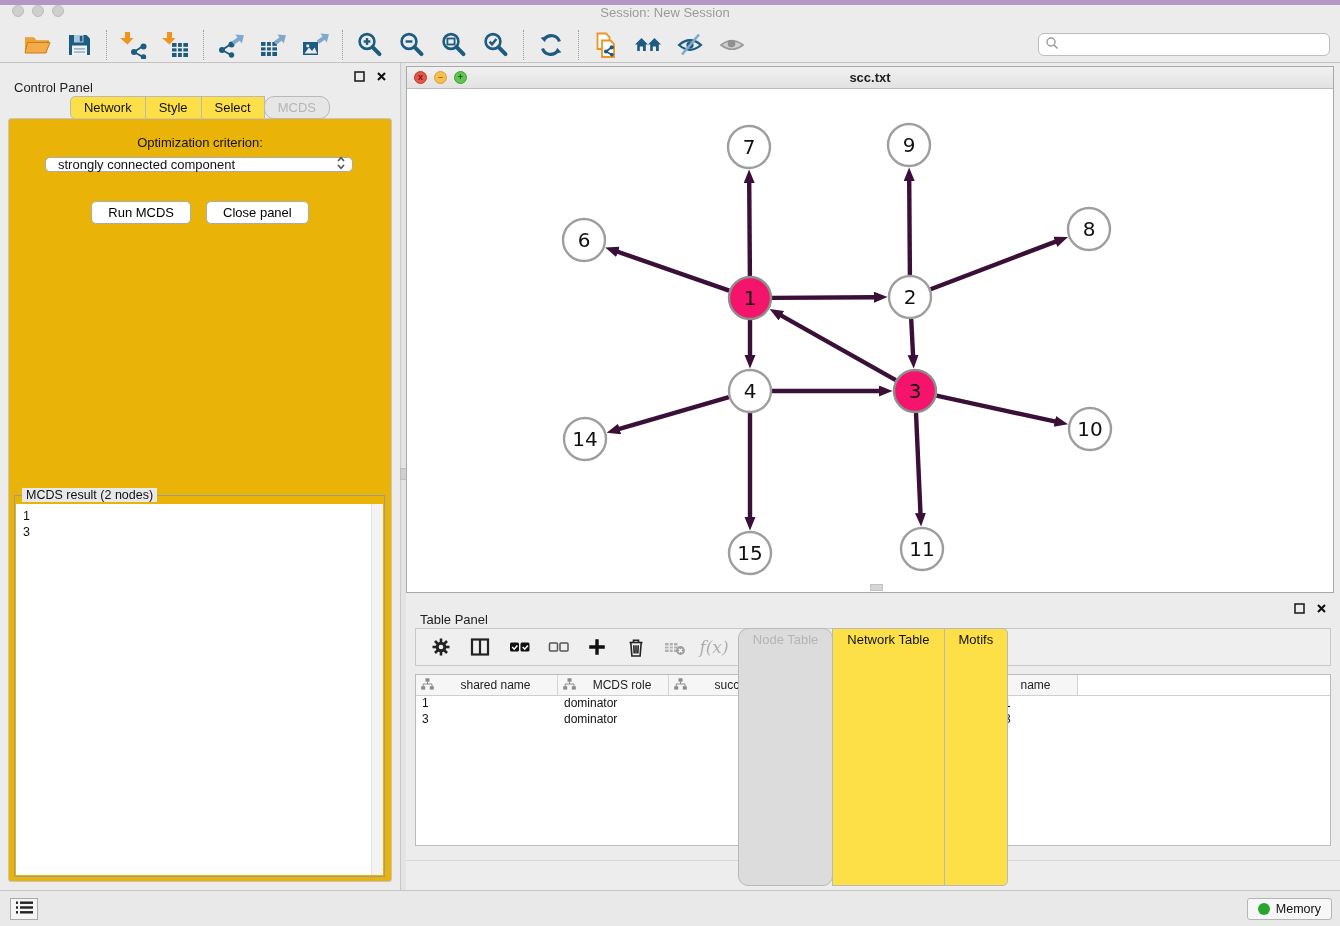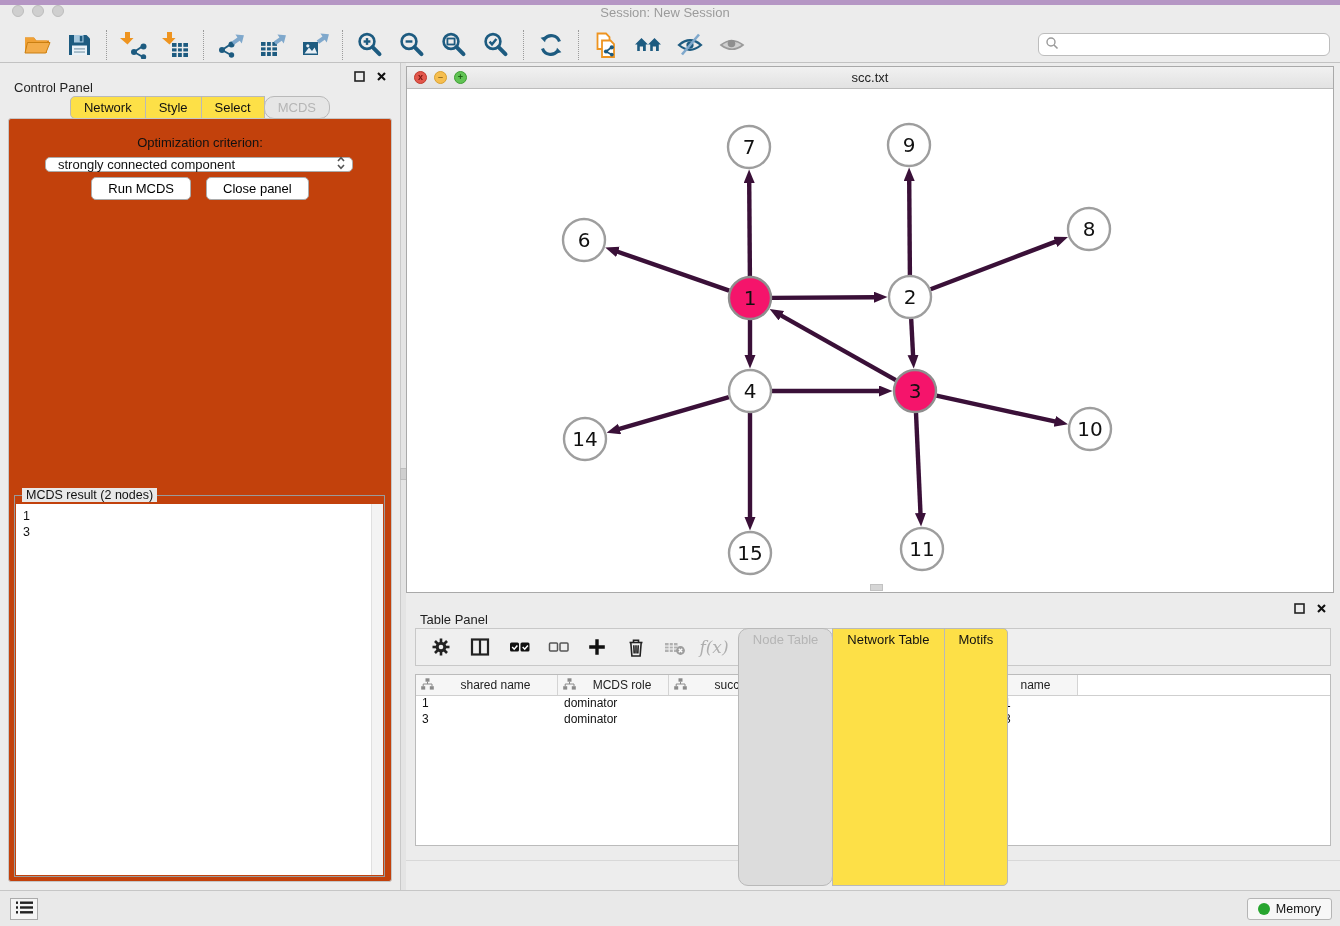--- a/index.html
+++ b/index.html
@@ -31,46 +31,46 @@
   .v-grip { position:absolute; top:405px; left:-1px; width:7px; height:12px; background:#CFCFCF; border:1px solid #BDBDBD; }
   .panel-header { position:absolute; top:0; left:0; right:0; height:28px; display:flex; align-items:center; }
   .panel-title { margin-left:14px; font-size:13px; color:#222;margin-top:20px; }
   .panel-header-icons { position:absolute; right:12px; top:7px; display:flex; gap:9px; align-items:center; }
   .ph-icon { width:13px; height:13px; display:flex; align-items:center; justify-content:center; }
   .seg-tabs { position:absolute; top:33px; left:0; right:0; display:flex; justify-content:center; }
   .seg { border:1px solid #B9B9B9; background:#fde047; padding:3px 13px; font-size:13px; margin-left:-1px; cursor:default; }
   .seg:first-child { border-radius:5px 0 0 5px; margin-left:0; }
   .seg:last-child { border-radius:0 5px 5px 0; }
   .seg.active { background:#E6E6E6; color:#B5B5B5; border-radius:10px; position:relative; z-index:2; }
-  .cp-content { position:absolute; left:8px; right:8px; top:55px; bottom:8px; background:#c2410c;
+  .cp-content { position:absolute; left:8px; right:8px; top:55px; bottom:8px; background:#eab308;
                 border:1px solid #C6C6C6; border-radius:3px; }
   .opt-label { position:absolute; top:16px; left:0; right:0; text-align:center; font-size:13px; }
   .cp-select { position:absolute; top:38px; left:36px; right:38px; height:15px; background:#fff; border:1px solid #ABABAB;
                border-radius:5px; display:flex; align-items:center; padding:0 6px 0 12px; font-size:13px; }
   .cp-select .sel-text { flex:1; }
-  .cp-buttons { position:absolute; top:58px; left:0; right:0; display:flex; justify-content:center; gap:15px; }
+  .cp-buttons { position:absolute; top:82px; left:0; right:0; display:flex; justify-content:center; gap:15px; }
   .mac-btn { background:#fff; border:1px solid #ABABAB; border-radius:5px; padding:3px 16px; font-size:13px;
              font-family:"Liberation Sans",sans-serif; cursor:default; }
   .result-box { position:absolute; left:5px; right:6px; top:376px; bottom:4px; border:1px solid #9A9A9A; }
   .result-legend { position:absolute; top:-8px; left:7px; background:#E8E8E8; padding:0 4px; font-size:12.5px; }
   .result-area { position:absolute; left:1px; right:1px; top:8px; bottom:1px; background:#fff; }
   .result-scroll { position:absolute; right:0; top:0; bottom:0; width:12px; background:#F3F3F3; border-left:1px solid #E0E0E0; }
   .result-lines { padding:4px 0 0 7px; font-size:12.5px; line-height:16px; color:#111; }
   
   .net-window { position:absolute; left:406px; top:66px; right:6px; height:527px; background:#fff;
                 border:1px solid #A9A9A9; }
   .net-titlebar { position:absolute; top:0; left:0; right:0; height:22px; background:linear-gradient(#F1F1F1,#E2E2E2);
                   border-bottom:1px solid #BCBCBC; display:flex; align-items:center; }
   .net-traffic { display:flex; gap:7px; margin-left:7px; }
   .nt { width:13px; height:13px; border-radius:50%; display:flex; align-items:center; justify-content:center;
         font-size:9px; font-weight:bold; line-height:1; }
   .nt-close { background:#E2574C; border:1px solid #C0392B; color:#7A1510; }
   .nt-min { background:#F6BE4F; border:1px solid #D9A130; color:#8F6A1E; }
   .nt-max { background:#61C354; border:1px solid #3E9E33; color:#1F6417; }
-  .net-title { position:absolute; left:0; right:0; text-align:center; font-size:13px; color:#222; }
+  .net-title { position:absolute; left:0; right:0; text-align:center; font-size:13px; color:#222;font-weight:bold; }
   .net-canvas { position:absolute; top:22px; left:0; right:0; bottom:0; }
   .h-grip { position:absolute; bottom:1px; left:50%; width:13px; height:7px; background:#D6D6D6; border:1px solid #C2C2C2; }
   
   .table-panel { position:absolute; left:406px; top:595px; right:0; bottom:36px; background:#ECECEC; }
   .tp-toolbar { position:absolute; left:9px; right:9px; top:33px; height:38px; background:#EFEFEF;
                 border:1px solid #C8C8C8; display:flex; align-items:center; gap:17px; padding-left:14px; }
   .tp-icon { width:22px; height:22px; display:flex; align-items:center; justify-content:center; }
   .tp-icon.disabled { opacity:.95; }
   .fx-label { font-family:"DejaVu Serif", serif; font-style:italic; font-size:17px; color:#ABABAB; }
   .data-table { position:absolute; left:9px; right:9px; top:79px; height:172px; background:#fff; border:1px solid #BBB; overflow:hidden; }

